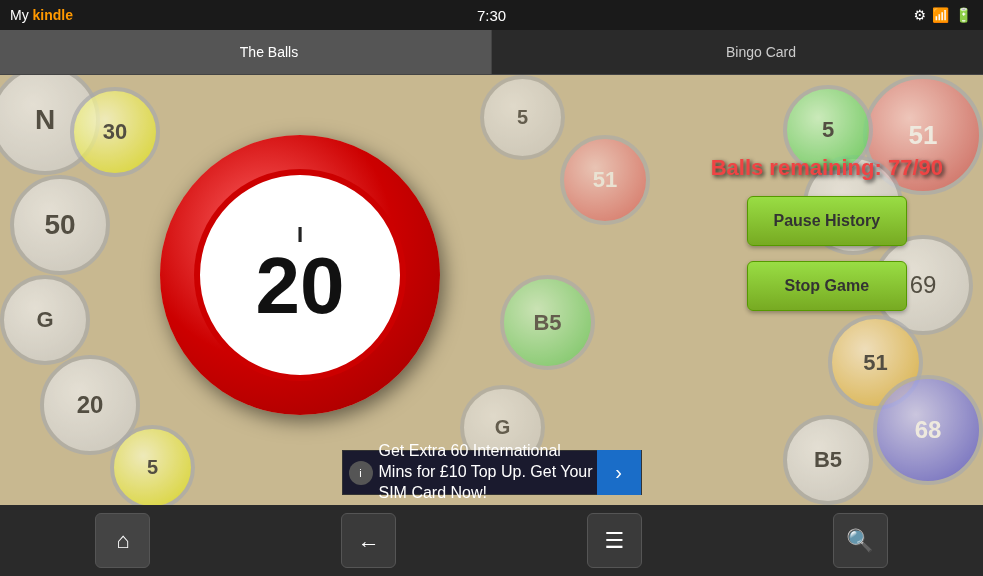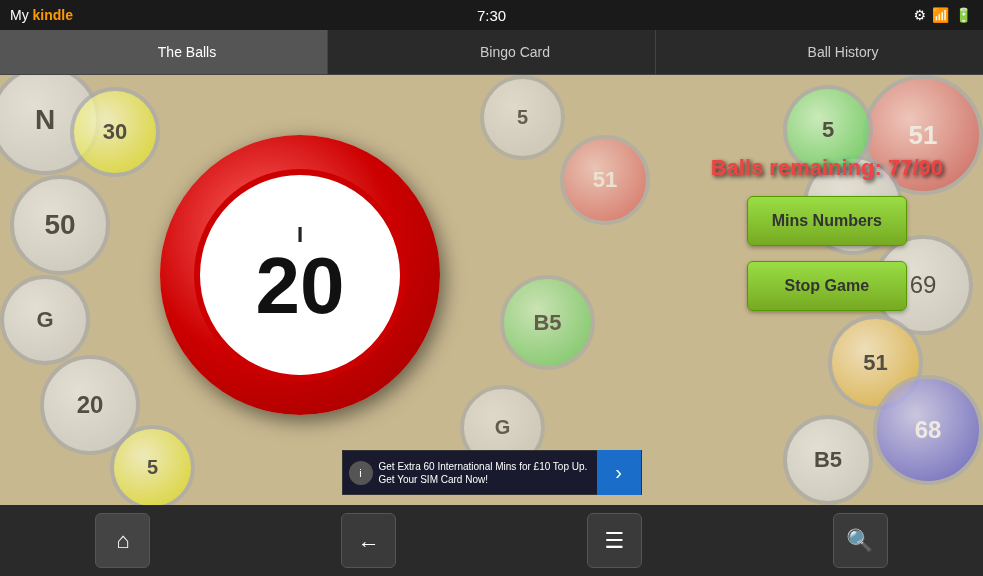--- a/index.html
+++ b/index.html
@@ -225,21 +225,21 @@
       justify-content: center;
       color: #fff;
       font-size: 11px;
       margin: 0 6px;
       flex-shrink: 0;
     }
 
     #ad-text {
       flex: 1;
       color: #fff;
-      font-size: 10px;
+      font-size: 16px;
       line-height: 1.3;
     }
 
     #ad-arrow {
       width: 44px;
       height: 45px;
       background: #1a6dc8;
       display: flex;
       align-items: center;
       justify-content: center;
@@ -290,21 +290,20 @@
   <div id="status-icons">
     <span class="status-icon">⚙</span>
     <span class="status-icon">📶</span>
     <span class="status-icon">🔋</span>
   </div>
 </div>
 
 <div id="tab-bar">
   <div class="tab active">The Balls</div>
   <div class="tab">Bingo Card</div>
-  <div class="tab">Ball History</div>
 </div>
 
 <div id="main-content">
 
   <div id="bg-balls">
 
     <div style="position:absolute;top:-10px;left:-10px;width:110px;height:110px;border-radius:50%;background:radial-gradient(circle at 38% 35%, #f0f0f0, #cccccc);border:4px solid #aaa;display:flex;align-items:center;justify-content:center;font-size:28px;font-weight:bold;color:#222;opacity:0.7;">N</div>
     <div style="position:absolute;top:12px;left:70px;width:90px;height:90px;border-radius:50%;background:radial-gradient(circle at 38% 35%, #ffffcc, #dddd00);border:4px solid #aaa;display:flex;align-items:center;justify-content:center;font-size:22px;font-weight:bold;color:#222;opacity:0.7;">30</div>
     <div style="position:absolute;top:100px;left:10px;width:100px;height:100px;border-radius:50%;background:radial-gradient(circle at 38% 35%, #f0f0f0, #cccccc);border:4px solid #aaa;display:flex;align-items:center;justify-content:center;font-size:28px;font-weight:bold;color:#222;opacity:0.7;">50</div>
     <div style="position:absolute;top:200px;left:0px;width:90px;height:90px;border-radius:50%;background:radial-gradient(circle at 38% 35%, #f0f0f0, #cccccc);border:4px solid #aaa;display:flex;align-items:center;justify-content:center;font-size:22px;font-weight:bold;color:#222;opacity:0.7;">G</div>
@@ -329,21 +328,21 @@
     <div id="featured-ball">
       <div id="featured-ball-inner">
         <span id="ball-letter">I</span>
         <span id="ball-number">20</span>
       </div>
     </div>
   </div>
 
   <div id="right-panel">
     <div id="balls-remaining">Balls remaining:  77/90</div>
-    <button class="game-button">Mins Numbers</button>
+    <button class="game-button">Pause History</button>
     <button class="game-button">Stop Game</button>
   </div>
 
   <div id="ad-banner">
     <div id="ad-info-icon">i</div>
     <div id="ad-text">Get Extra 60 International Mins for £10 Top Up. Get Your SIM Card Now!</div>
     <div id="ad-arrow">›</div>
   </div>
 
 </div>

